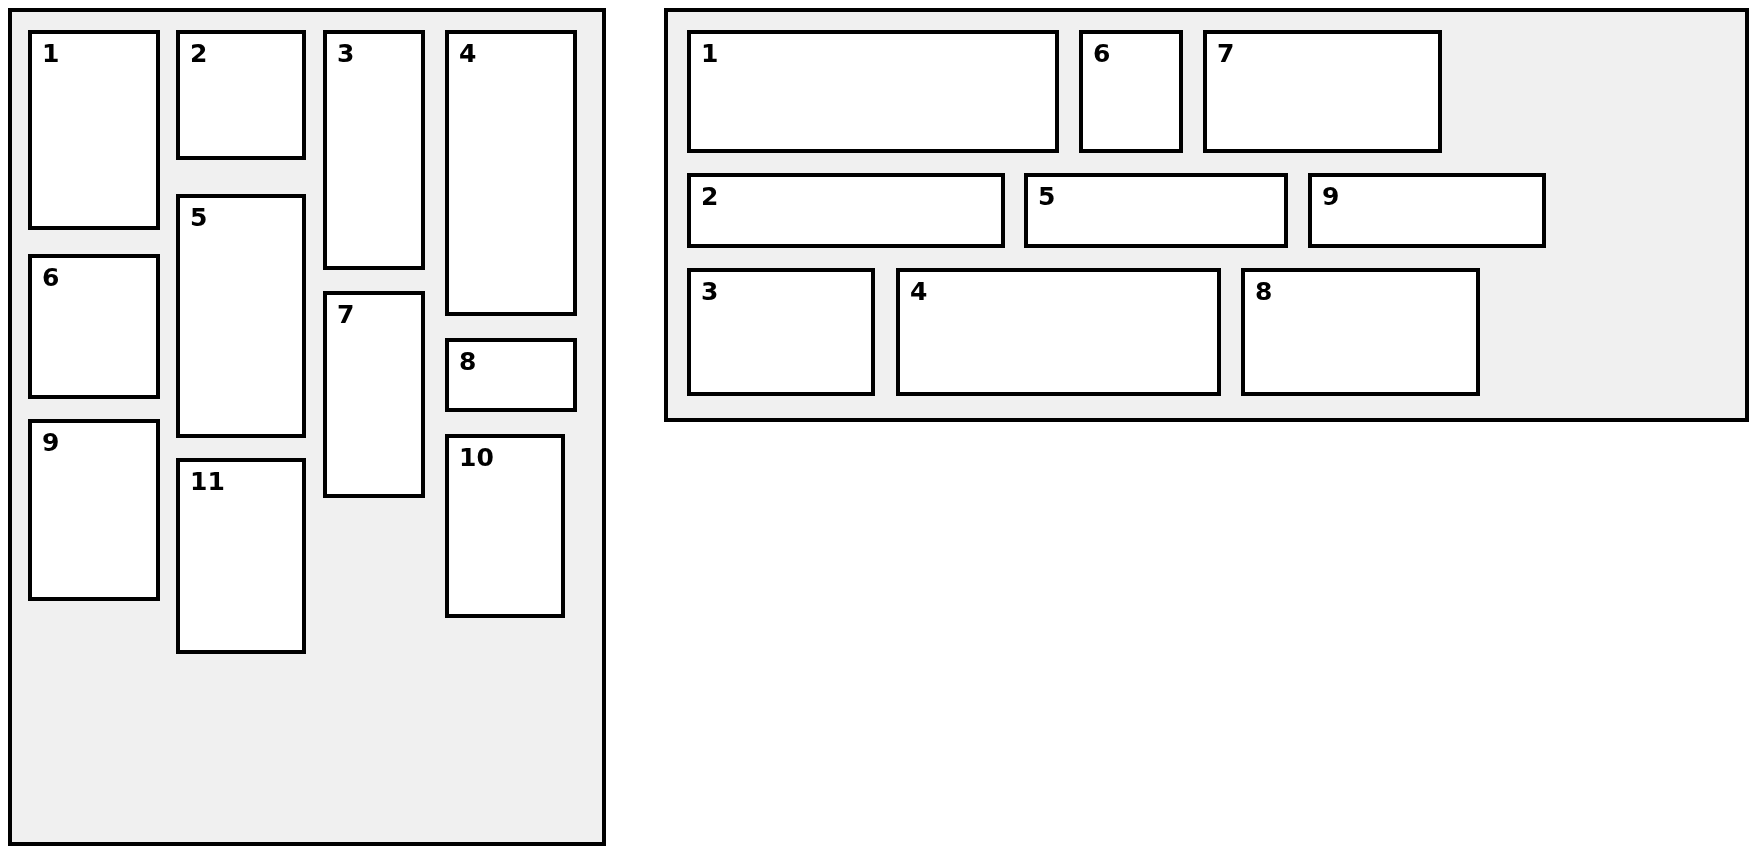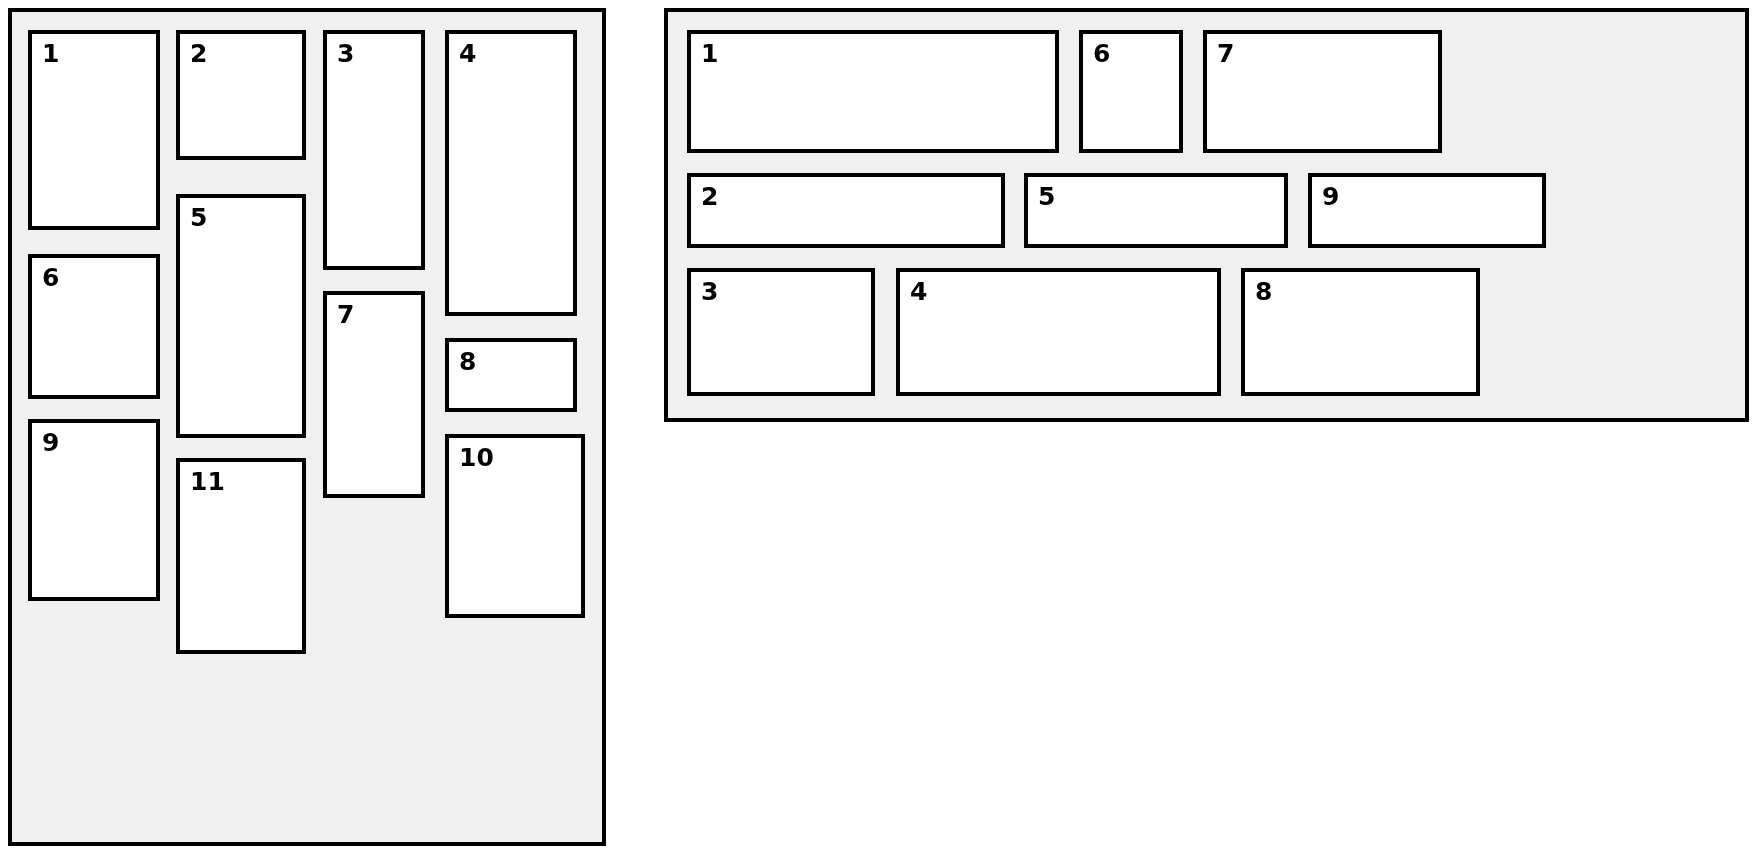--- a/index.html
+++ b/index.html
@@ -90,21 +90,21 @@
     </div>
     <div class="box" style="left: 323px; top: 291px; width: 102px; height: 207px;">
       <span class="box-label">7</span>
     </div>
     <div class="box" style="left: 445px; top: 338px; width: 132px; height: 74px;">
       <span class="box-label">8</span>
     </div>
     <div class="box" style="left: 28px; top: 419px; width: 132px; height: 182px;">
       <span class="box-label">9</span>
     </div>
-    <div class="box" style="left: 445px; top: 434px; width: 140px; height: 184px; padding-left: 11px;">
+    <div class="box" style="left: 445px; top: 434px; width: 120px; height: 184px; padding-left: 11px;">
       <span class="box-label">10</span>
     </div>
     <div class="box" style="left: 176px; top: 458px; width: 130px; height: 196px;">
       <span class="box-label">11</span>
     </div>
     <div class="box" style="left: 687px; top: 30px; width: 372px; height: 123px;">
       <span class="box-label">1</span>
     </div>
     <div class="box" style="left: 1079px; top: 30px; width: 104px; height: 123px;">
       <span class="box-label">6</span>

